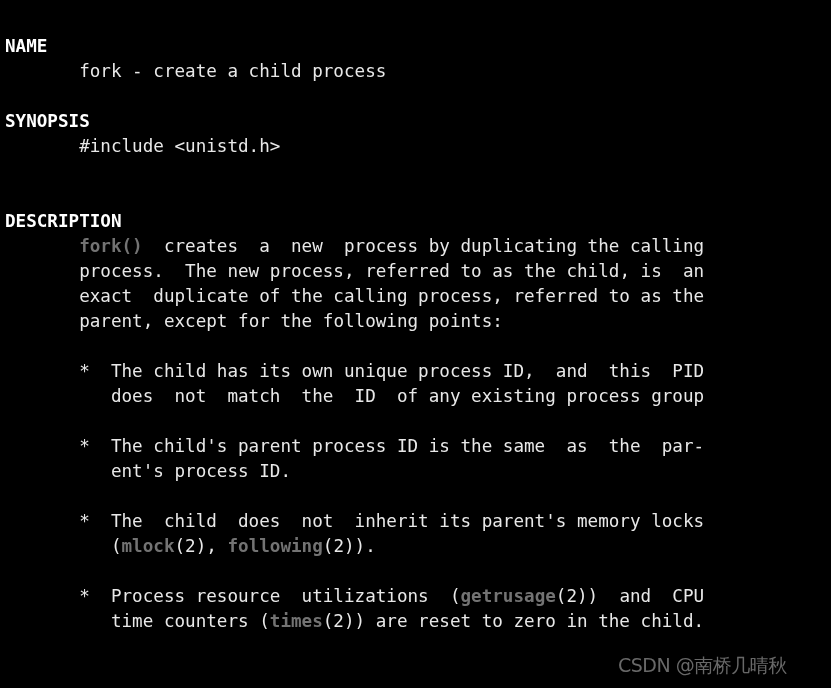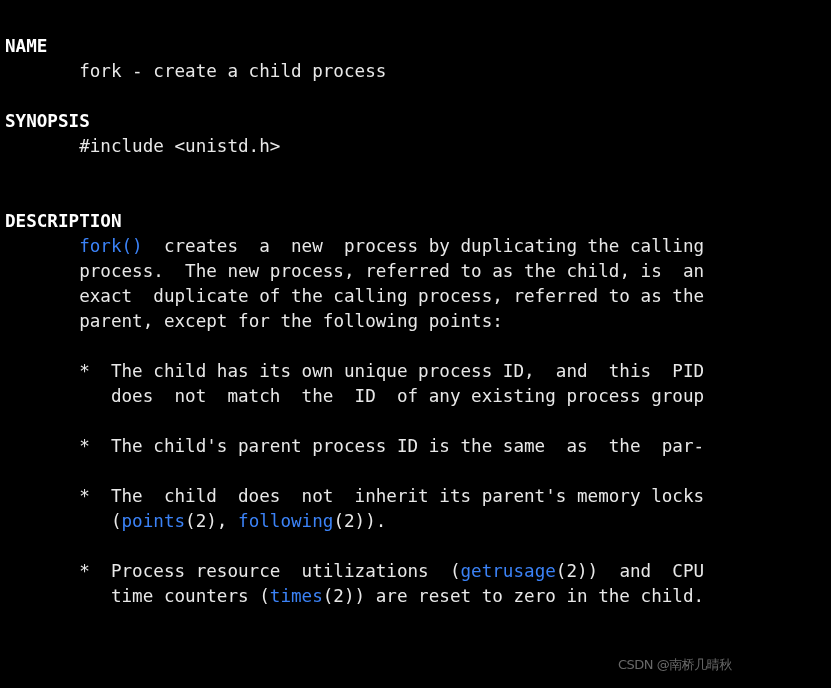--- a/index.html
+++ b/index.html
@@ -29,40 +29,40 @@
     padding-left: 5px;
     box-sizing: border-box;
   }
   .line {
     white-space: pre;
     height: 25px;
     letter-spacing: 0px;
   }
   .line.blank { }
   b, .b {
-    font-weight: normal;
-    color: #3b82f6;
+    font-weight: bold;
+    color: #737373;
   }
   u, .u {
     text-underline-offset: 2px;
   }
   .hdr {
     font-weight: bold;
     color: #ffffff;
   }
   .cutoff {
     color: #3a2a10;
   }
   
   .watermark {
     position: absolute;
     left: 618px;
     top: 654px;
     font-family: "DejaVu Sans", "Liberation Sans", sans-serif;
-    font-size: 13px;
+    font-size: 19px;
     line-height: 22px;
     color: rgba(168, 168, 168, 0.62);
     white-space: nowrap;
     pointer-events: none;
     user-select: none;
     letter-spacing: -0.5px;
   }
 </style>
 </head>
 <body>
@@ -98,25 +98,26 @@
     <div class="line"><span>       </span><span class="u">parent</span><span>, except for the following points:</span></div>
 
     <div class="line blank">&nbsp;</div>
 
     <div class="line">       *  The child has its own unique process ID,  and  this  PID</div>
     <div class="line">          does  not  match  the  ID  of any existing process group</div>
 
     <div class="line blank">&nbsp;</div>
 
     <div class="line">       *  The child's parent process ID is the same  as  the  par-</div>
+    <div class="line">          ent's process ID.</div>
 
     <div class="line blank">&nbsp;</div>
 
     <div class="line">       *  The  child  does  not  inherit its parent's memory locks</div>
-    <div class="line"><span>          (</span><span class="b">points</span><span>(2), </span><span class="b">following</span><span>(2)).</span></div>
+    <div class="line"><span>          (</span><span class="b">mlock</span><span>(2), </span><span class="b">following</span><span>(2)).</span></div>
 
     <div class="line blank">&nbsp;</div>
 
     <div class="line"><span>       *  Process resource  utilizations  (</span><span class="b">getrusage</span><span>(2))  and  CPU</span></div>
     <div class="line"><span>          time counters (</span><span class="b">times</span><span>(2)) are reset to zero in the child.</span></div>
 
   </div>
 
   <div class="watermark">CSDN @南桥几晴秋</div>
 </div>

